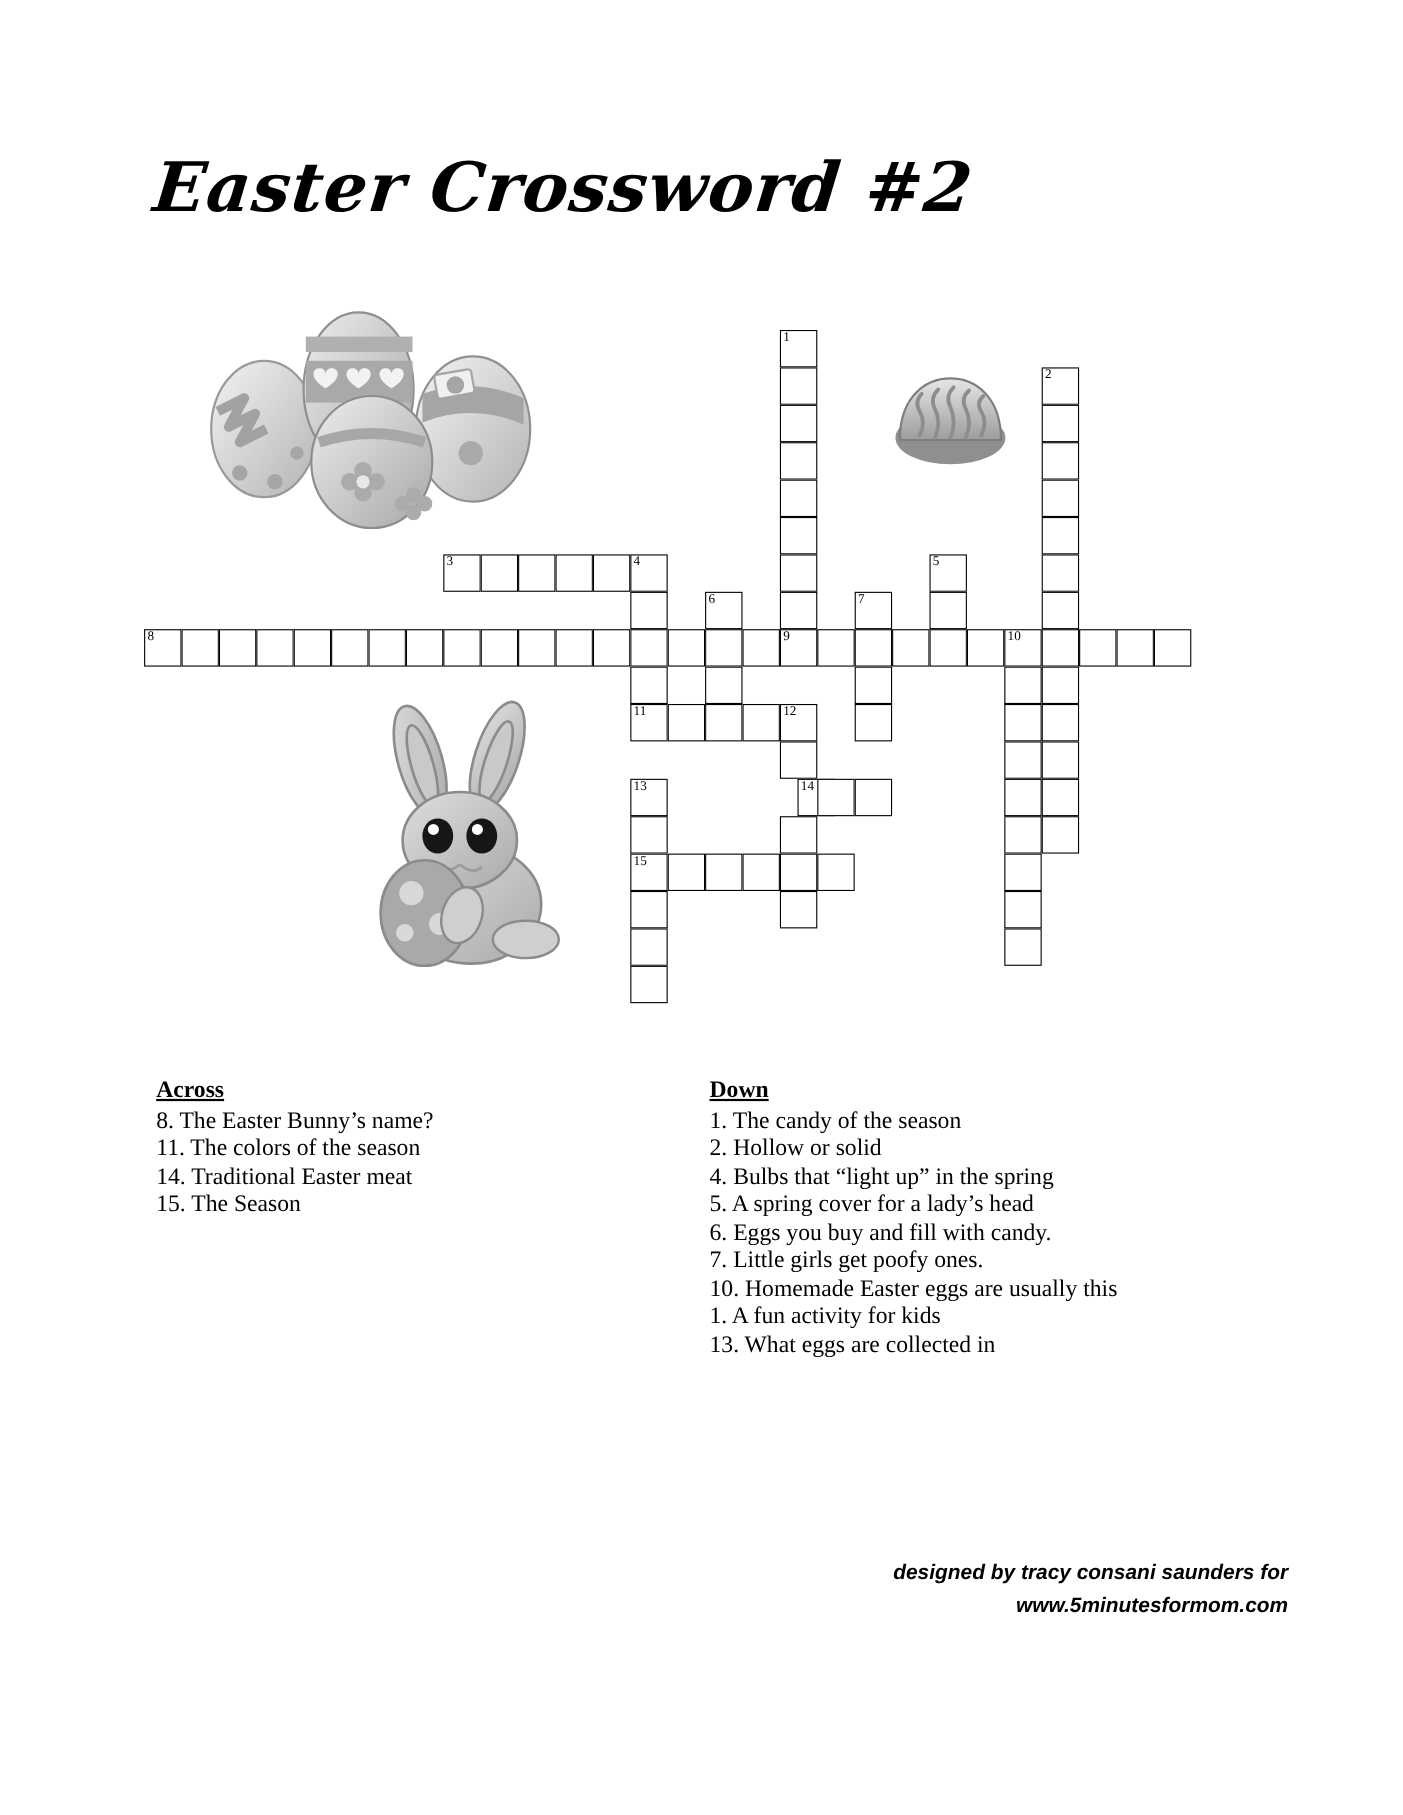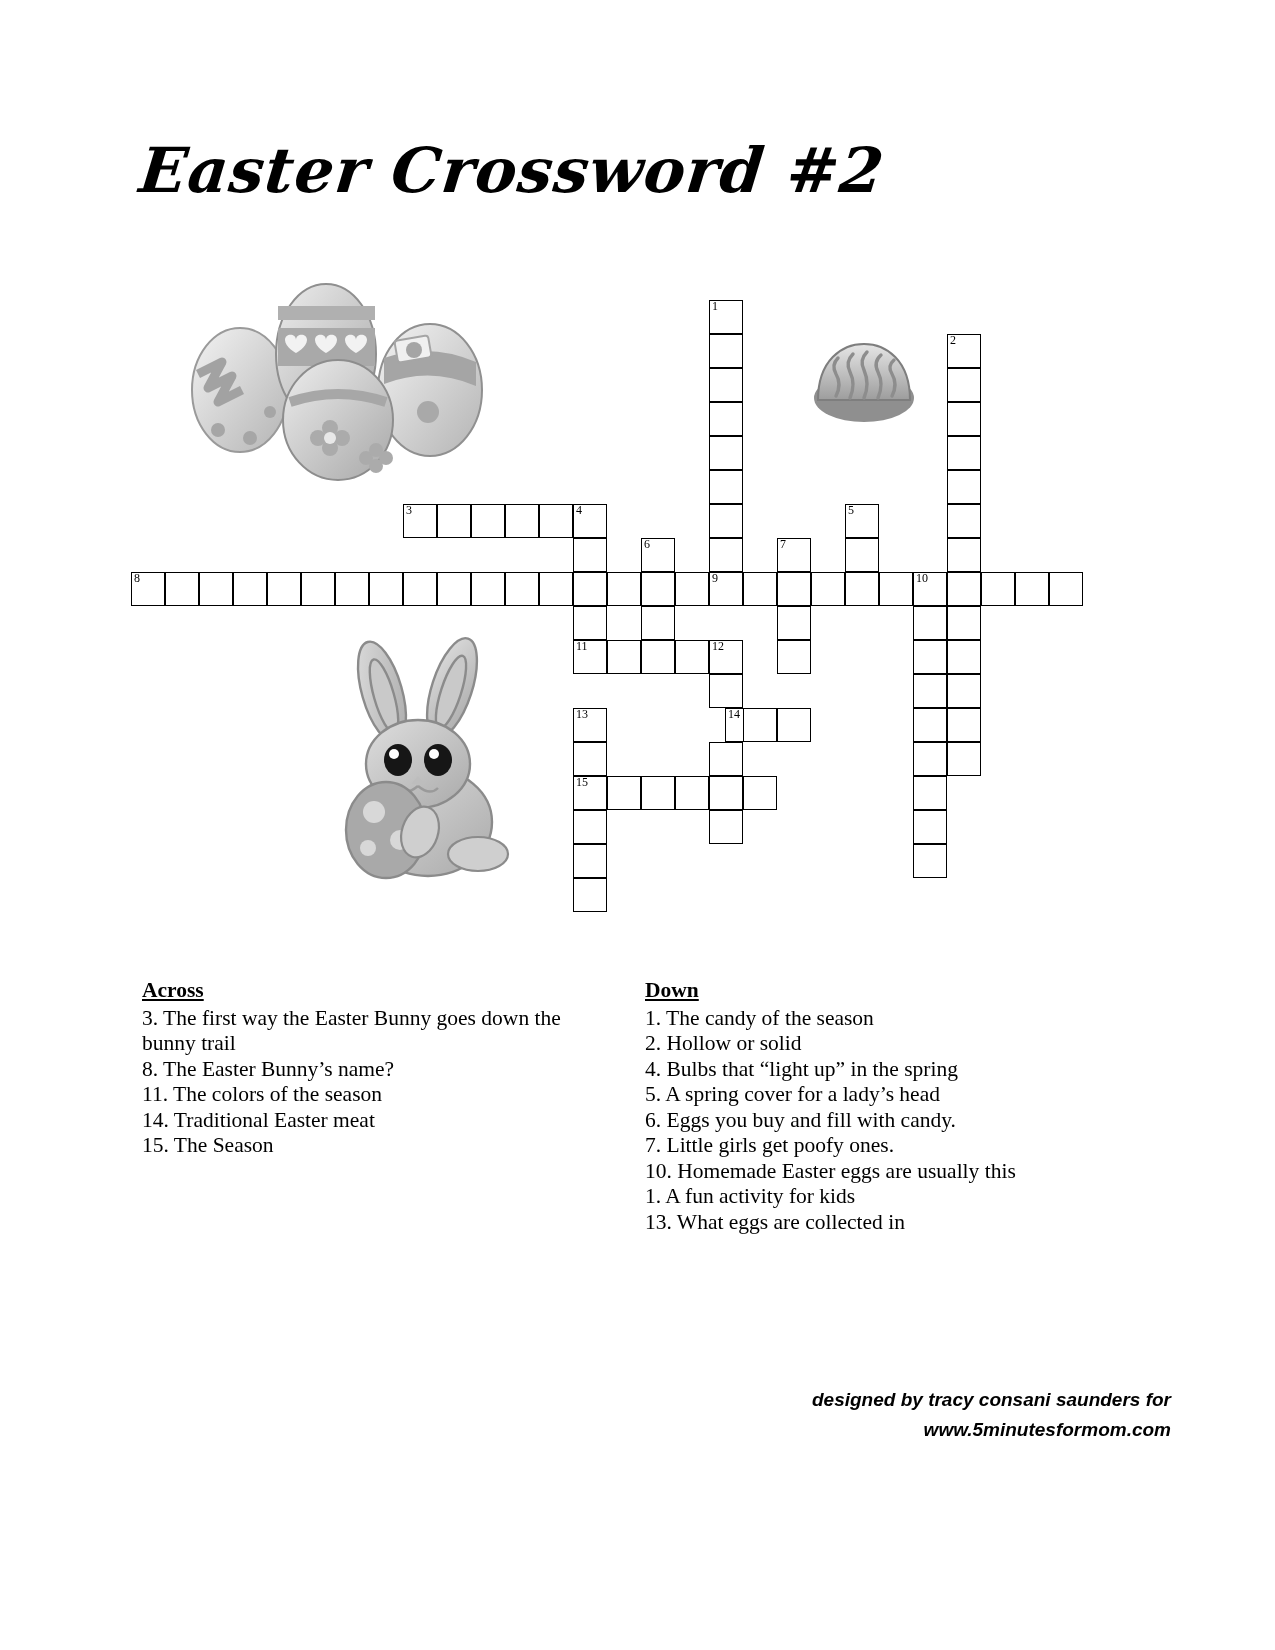--- a/index.html
+++ b/index.html
@@ -47,21 +47,21 @@
   #across-column{left:142px;top:978px;width:470px;}
   #down-column{left:645px;top:978px;width:440px;}
   .clue-heading{
     font-weight:bold;text-decoration:underline;font-size:21.5px;
     margin:0 0 2px 0;
   }
   .clue{margin:0;}
 
   
   #footer{
-    position:absolute;right:104px;top:1385px;
+    position:absolute;right:104px;top:1415px;
     text-align:right;
     font-family:"Liberation Sans", sans-serif;
     font-style:italic;font-weight:bold;font-size:19px;line-height:30px;
   }
   #footer div{white-space:nowrap;}
 </style>
 </head>
 <body>
 
 <div class="page">
@@ -294,21 +294,20 @@
       <div class="cell" style="left: 777px; top: 708px;"></div>
       <div class="cell" style="left: 607px; top: 776px;"></div>
       <div class="cell" style="left: 641px; top: 776px;"></div>
       <div class="cell" style="left: 675px; top: 776px;"></div>
       <div class="cell" style="left: 743px; top: 776px;"></div>
     </div>
 
   <div class="clue-col" id="across-column">
     <div class="clue-heading">Across</div>
     <div id="across-list">
-        <p class="clue">3. The first way the Easter Bunny goes down the bunny trail</p>
         <p class="clue">8. The Easter Bunny’s name?</p>
         <p class="clue">11. The colors of the season</p>
         <p class="clue">14. Traditional Easter meat</p>
         <p class="clue">15. The Season</p>
       </div>
   </div>
 
   <div class="clue-col" id="down-column">
     <div class="clue-heading">Down</div>
     <div id="down-list">

